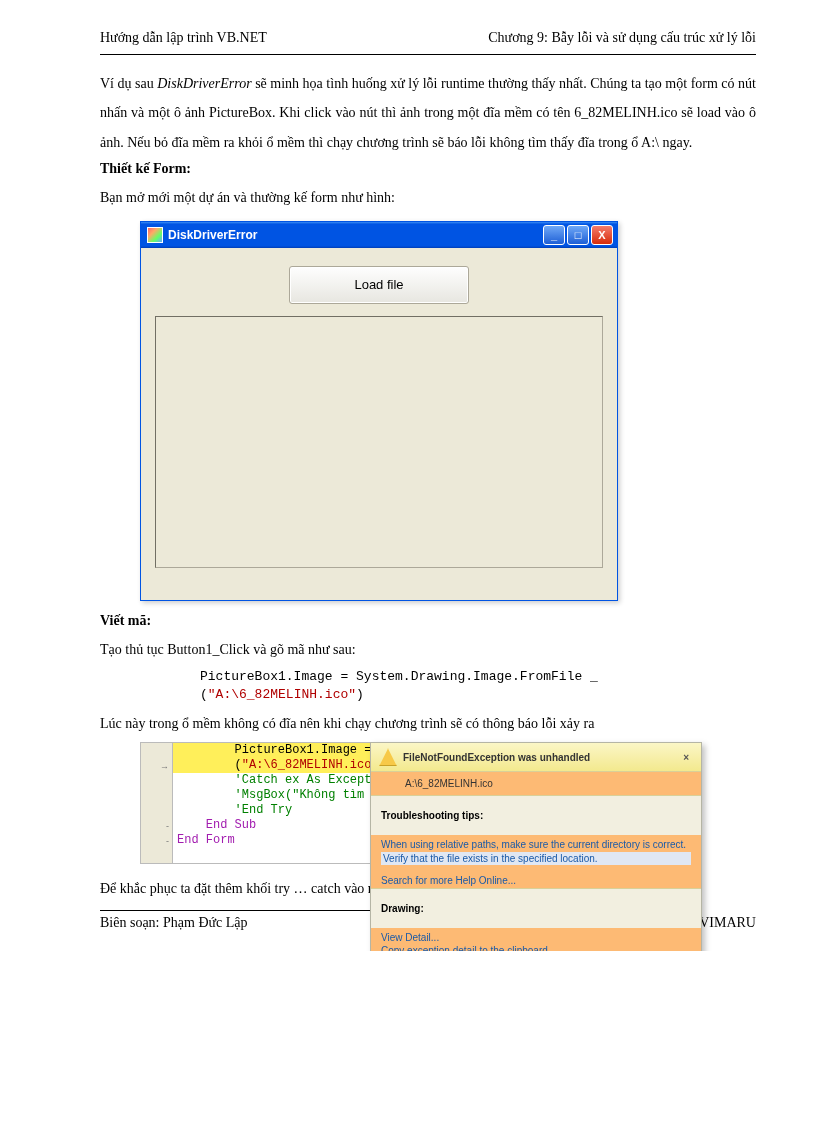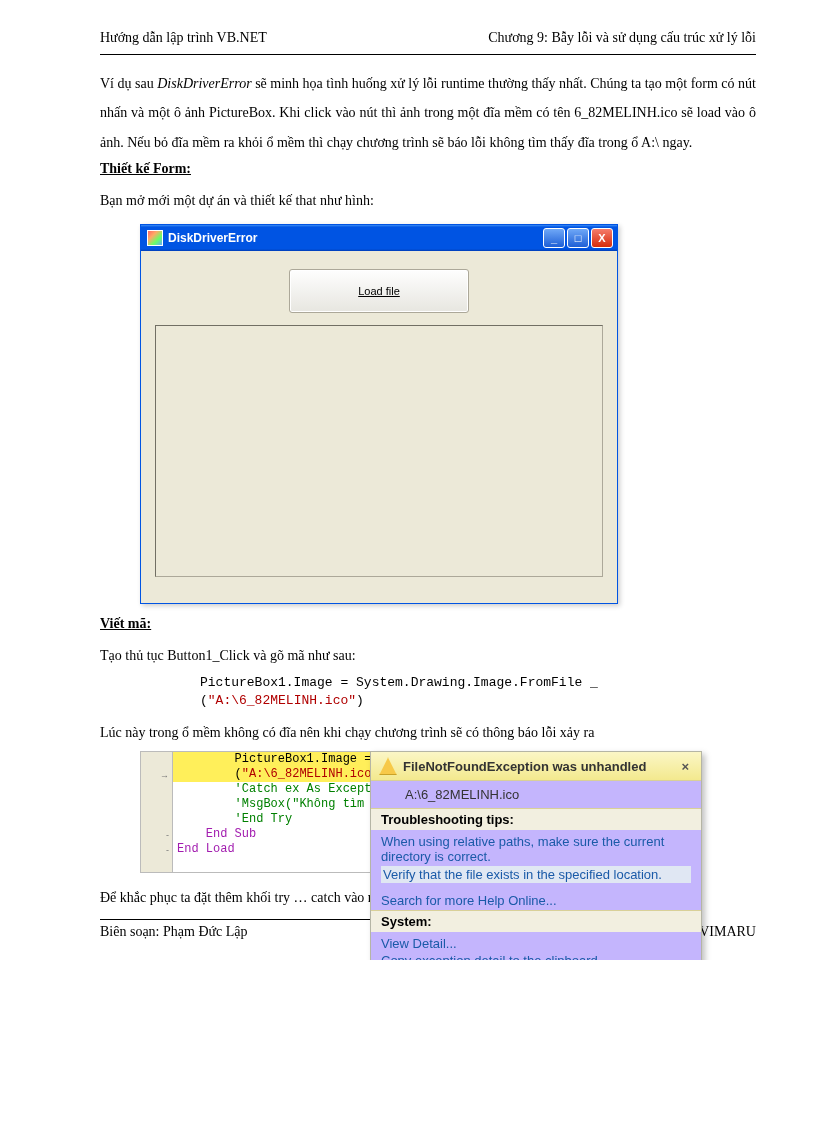--- a/index.html
+++ b/index.html
@@ -22,27 +22,26 @@
     margin-bottom: 8px;
   }
   .hr {
     border: none;
     border-top: 1.5px solid #000;
     margin: 2px 0 14px 0;
   }
   .body-text {
     line-height: 2.1;
     text-align: justify;
-    margin: 9px 0 4px 0;
+    margin: 0 0 4px 0;
   }
   .italic { font-style: italic; }
   .section-heading {
     font-weight: bold;
     margin: 0 0 6px 0;
-    text-decoration: underline;
   }
 
   
   .winform-wrap {
     margin: 8px 0 12px 40px;
   }
   .winform {
     width: 476px;
     border: 1px solid #0054e3;
     background: #ece9d8;
@@ -84,28 +83,27 @@
   .form-body {
     background: #ece9d8;
     padding: 18px 14px 14px 14px;
     min-height: 320px;
     position: relative;
   }
   .load-btn {
     display: block;
     margin: 0 auto 12px auto;
     width: 180px;
-    height: 44px;
+    height: 38px;
     background: linear-gradient(to bottom,#fefefe,#e7e6e0);
     border: 1px solid #aca899;
     border-radius: 3px;
     font-family: Tahoma, sans-serif;
-    font-size: 11px;
+    font-size: 13px;
     box-shadow: 0 0 0 1px #fff inset;
-    text-decoration: underline;
   }
   .picture-box {
     width: 446px;
     height: 250px;
     background: #ece9d8;
     border: 1px solid #aca899;
     border-top-color: #716f64;
     border-left-color: #716f64;
     margin: 0 auto;
   }
@@ -156,38 +154,38 @@
   }
   .hl { background: #ffef5a; }
   .cm { color: #008000; }
   .kw { color: #a21caf; }
   .st { color: #b00000; }
 
   .exc-popup {
     position: absolute;
     top: 0; left: 230px;
     width: 330px;
-    background: #c4b5fd;
+    background: #fdba74;
     border: 1px solid #b5b5a5;
     box-shadow: 3px 3px 6px rgba(0,0,0,0.25);
-    font-size: 13px;
+    font-size: 10px;
   }
   .exc-head {
     background: linear-gradient(to bottom,#fbf6c6,#f3e98e);
     border-bottom: 1px solid #d9d098;
     padding: 5px 8px;
     display: flex;
     align-items: center;
   }
   .exc-head .warn-icon { width:16px; height:16px; background:#f7c948; border:1px solid #c9a227; position:relative; margin-right:6px; clip-path: polygon(50% 0, 100% 100%, 0 100%);}
   .exc-head .exc-title { font-weight: bold; flex:1; color:#333; }
   .exc-close { color:#555; font-weight:bold; padding:0 4px;}
   .exc-body { padding: 6px 10px 8px 10px; }
   .exc-path { margin-bottom:6px; color:#333;margin-left:24px; }
-  .exc-sect { font-weight: bold; background:#f2efe0; border-top:1px solid #d9d098; padding:3px 10px; margin:0 -10px 4px -10px;}
+  .exc-sect { font-weight: bold; background:#f2efe0; border-top:1px solid #d9d098; padding:14px 10px; margin:0 -10px 4px -10px;}
   .exc-link { color:#1a5aa8; display:block; margin:2px 0; }
   .exc-link.first { background:#e0e7f3; padding:1px 2px; }
 
   .hr-bottom {
     width: 520px;
     border: none;
     border-top: 1px solid #000;
     margin: 6px 0 4px 0;
   }
   .footer-row {
@@ -205,21 +203,21 @@
   <span>Hướng dẫn lập trình VB.NET</span>
   <span>Chương 9: Bẫy lỗi và sử dụng cấu trúc xử lý lỗi</span>
 </div>
 <hr class="hr">
 
 <p class="body-text">
   <span>Ví dụ sau </span><span class="italic">DiskDriverError</span><span> sẽ minh họa tình huống xử lý lỗi runtime thường thấy nhất. Chúng ta tạo một form có nút nhấn và một ô ảnh PictureBox. Khi click vào nút thì ảnh trong một đĩa mềm có tên 6_82MELINH.ico sẽ load vào ô ảnh. Nếu bỏ đĩa mềm ra khỏi ổ mềm thì chạy chương trình sẽ báo lỗi không tìm thấy đĩa trong ổ A:\ ngay.</span>
 </p>
 
 <p class="section-heading">Thiết kế Form:</p>
-<p class="body-text">Bạn mở mới một dự án và thiết kế that như hình:</p>
+<p class="body-text">Bạn mở mới một dự án và thường kế form như hình:</p>
 
 <div class="winform-wrap">
   <div class="winform">
     <div class="titlebar">
       <span class="appicon"></span>
       <span class="title-text">DiskDriverError</span>
       <div class="win-btns">
         <div class="win-btn min">_</div>
         <div class="win-btn max">□</div>
         <div class="win-btn close">X</div>
@@ -261,42 +259,42 @@
     <div class="ide-row">
           <div class="gutter"></div>
           <div class="cline">        <span class="cm">'End Try</span></div>
         </div>
     <div class="ide-row">
           <div class="gutter">-</div>
           <div class="cline">    <span class="kw">End Sub</span></div>
         </div>
     <div class="ide-row">
           <div class="gutter">-</div>
-          <div class="cline"><span class="kw">End Load</span></div>
+          <div class="cline"><span class="kw">End Form</span></div>
         </div>
     <div class="ide-row">
           <div class="gutter"></div>
           <div class="cline"> </div>
         </div>
   </div>
 
   <div class="exc-popup">
     <div class="exc-head">
       <span class="warn-icon"></span>
       <span class="exc-title">FileNotFoundException was unhandled</span>
       <span class="exc-close">×</span>
     </div>
     <div class="exc-body">
       <div class="exc-path">A:\6_82MELINH.ico</div>
       <div class="exc-sect">Troubleshooting tips:</div>
       <span class="exc-link">When using relative paths, make sure the current directory is correct.</span>
       <span class="exc-link first">Verify that the file exists in the specified location.</span>
       <div style="height:6px"></div>
       <span class="exc-link">Search for more Help Online...</span>
-      <div class="exc-sect">System:</div>
+      <div class="exc-sect">Drawing:</div>
       <span class="exc-link">View Detail...</span>
       <span class="exc-link">Copy exception detail to the clipboard</span>
     </div>
   </div>
 </div>
 
 <p class="body-text">Để khắc phục ta đặt thêm khối try … catch vào như thế này:</p>
 
 <hr class="hr-bottom">
 <div class="footer-row">

